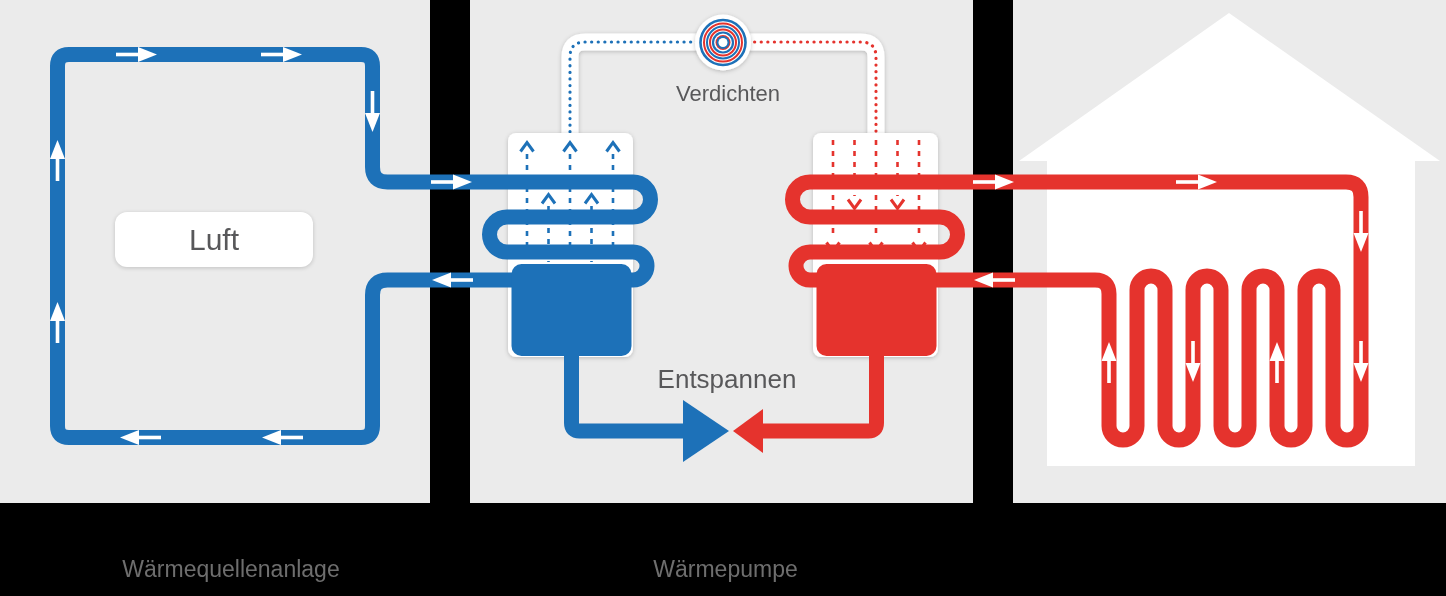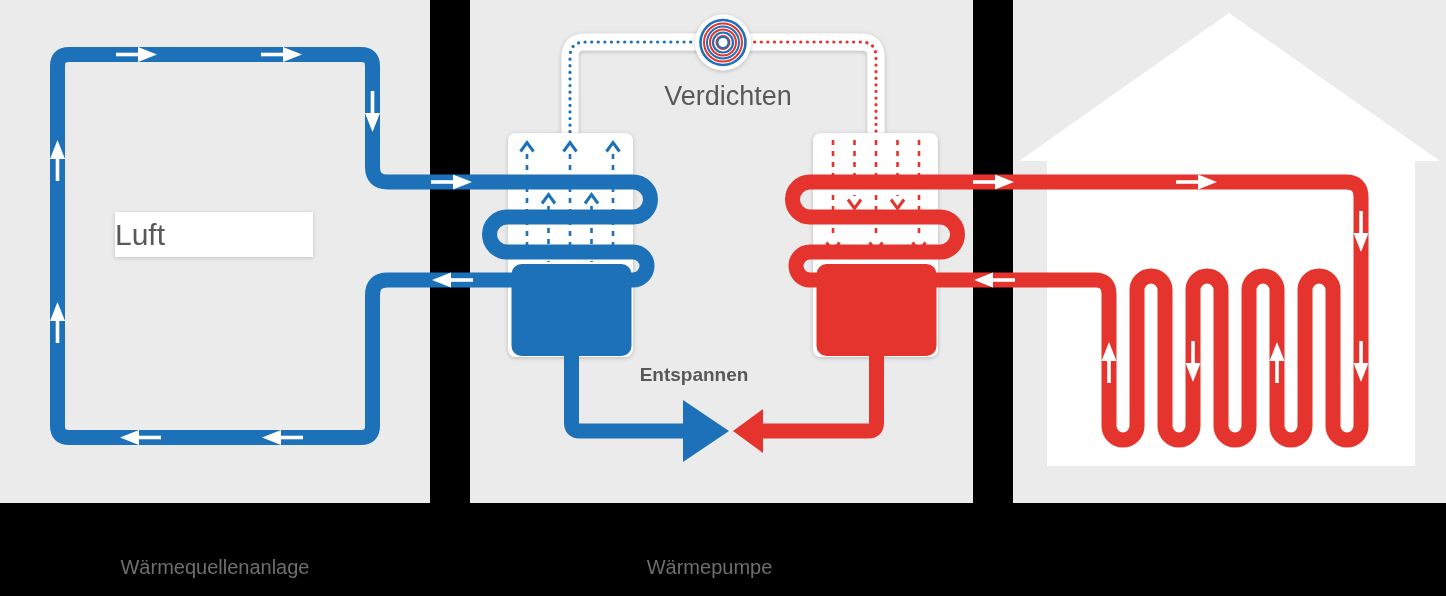--- a/index.html
+++ b/index.html
@@ -15,26 +15,26 @@
   .tube{stroke:#fff;stroke-width:17;fill:none;}
   .dot-blue{stroke:var(--c-blue,#1d71b8);stroke-width:3.2;stroke-dasharray:0.1 6.5;stroke-linecap:round;fill:none;}
   .dot-red{stroke:var(--c-red,#e5332d);stroke-width:3.2;stroke-dasharray:0.1 6.5;stroke-linecap:round;fill:none;}
   .dash-blue{stroke:var(--c-blue,#1d71b8);stroke-width:2.6;stroke-dasharray:5 6;fill:none;}
   .dash-red{stroke:var(--c-red,#e5332d);stroke-width:2.6;stroke-dasharray:5 6;fill:none;}
   .chev-blue{stroke:var(--c-blue,#1d71b8);stroke-width:3;fill:none;}
   .chev-red{stroke:var(--c-red,#e5332d);stroke-width:3;fill:none;}
   .ring-blue{stroke:var(--c-blue,#1d71b8);fill:none;}
   .ring-red{stroke:var(--c-red,#e5332d);fill:none;}
   .txt{position:absolute;color:var(--c-text,#58585a);text-align:center;}
-  .caption{position:absolute;top:556px;font-size:20px;color:var(--c-caption,#6e6e6e);text-align:center;}
-  #luft-box{position:absolute;left:115px;top:212px;width:198px;height:45px;background:#fff;border-radius:0;
+  .caption{position:absolute;top:556px;font-size:23px;color:var(--c-caption,#6e6e6e);text-align:center;padding-left:16px;}
+  #luft-box{position:absolute;left:115px;top:212px;width:198px;height:55px;background:#fff;border-radius:12px;
             box-shadow:0 1px 4px rgba(0,0,0,.18);color:var(--c-text,#58585a);font-size:30px;
-            display:flex;align-items:center;justify-content:flex-start;}
-  #verdichten-label{left:628px;top:81px;width:200px;font-size:27px;}
-  #entspannen-label{left:594px;top:364px;width:200px;font-size:19px;font-weight:bold;}
+            display:flex;align-items:center;justify-content:center;}
+  #verdichten-label{left:628px;top:81px;width:200px;font-size:22px;}
+  #entspannen-label{left:627px;top:364px;width:200px;font-size:26px;}
   #caption-left{left:0px;width:430px;}
   #caption-middle{left:458px;width:503px;}
   #caption-right{left:1013px;width:433px;}
 </style>
 </head>
 <body>
 
 <div id="stage">
 
   <svg id="diagram-svg" width="1446" height="596" viewBox="0 0 1446 596">

